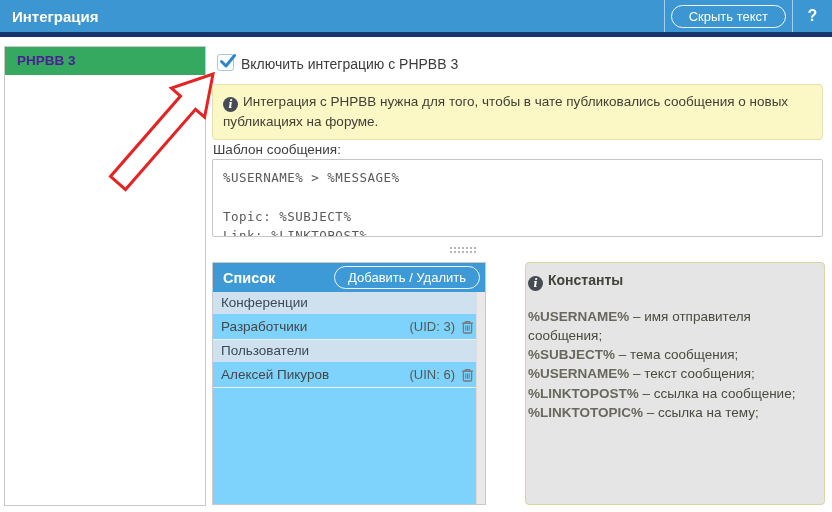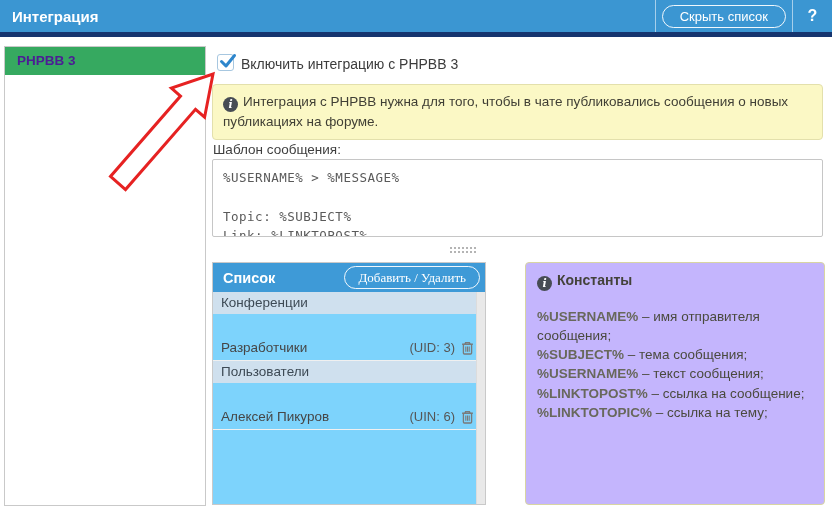--- a/index.html
+++ b/index.html
@@ -92,63 +92,63 @@
   .list-header {
     height:29px; background:#3e9ad7; display:flex; align-items:center;
   }
   .list-title {
     padding-left:10px; color:#fff; font-weight:bold; font-size:14.5px;
   }
   .btn-addrem {
     margin-left:auto; margin-right:5px; height:23px; padding:0 13px;
     background:transparent; border:1px solid rgba(255,255,255,.92);
     border-radius:12px; color:#fff; font-size:13px; cursor:pointer;
-    font-family:Liberation Serif, serif;
+    font-family:Liberation Sans, sans-serif;
   }
   .group-bar {
     height:22px; background:#cfe0ee; font-size:13.5px; color:#3d4a55;
     line-height:22px; padding-left:8px;
   }
   .list-row {
     height:26px; display:flex; align-items:center;
     padding:0 11px 0 8px; font-size:13.5px; color:#464646;
-    border-bottom:1px solid #f0f0f0; cursor:pointer;margin-top:21px;
+    border-bottom:1px solid #f0f0f0; cursor:pointer;
   }
   .row-id { margin-left:auto; color:#565656; font-size:13px; }
   .trash { margin-left:6px; display:flex; align-items:center; cursor:pointer; }
   .list-scrollbar {
     position:absolute; right:0; top:29px; bottom:0; width:9px;
     background:#e9e9e9; border-left:1px solid #dcdcdc; cursor:default;
   }
 
   
   .const-panel {
     position:absolute; left:525px; top:262px; width:300px; height:243px;
-    background:#c4b5fd; border:1px solid #d8d5a2; border-radius:4px;
-    padding:9px 11px;
+    background:#e5e5e5; border:1px solid #d8d5a2; border-radius:4px;
+    padding:9px 2px;
   }
   .const-header {
     font-weight:bold; font-size:14px; color:#43423a; margin-bottom:16px;
   }
   .const-line { font-size:13.5px; line-height:1.42; color:#4a4a3e; }
   .const-name { font-weight:bold; color:#68685c;margin-top:12px; }
 
   
   .arrow { position:absolute; left:95px; top:58px; z-index:5; pointer-events:none; }
 </style>
 </head>
 <body>
 
 <div class="screen">
 
   <div class="topbar">
     <div class="topbar-title">Интеграция</div>
     <div class="topbar-right">
       <div class="topbar-seg">
-        <button class="btn-hide">Скрыть список</button>
+        <button class="btn-hide">Скрыть текст</button>
       </div>
       <div class="topbar-seg help-seg">
         <span class="help-q">?</span>
       </div>
     </div>
   </div>
 
   <div class="sidebar">
     <div class="sidebar-item">PHPBB 3</div>
   </div>

